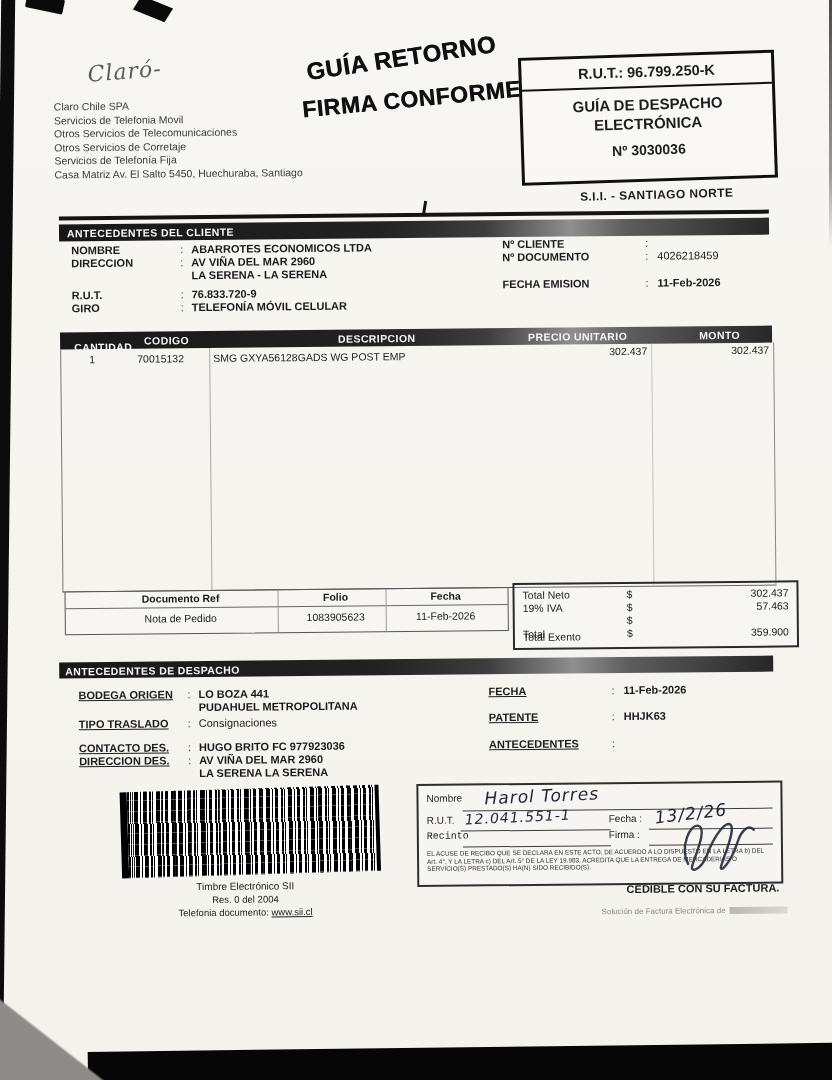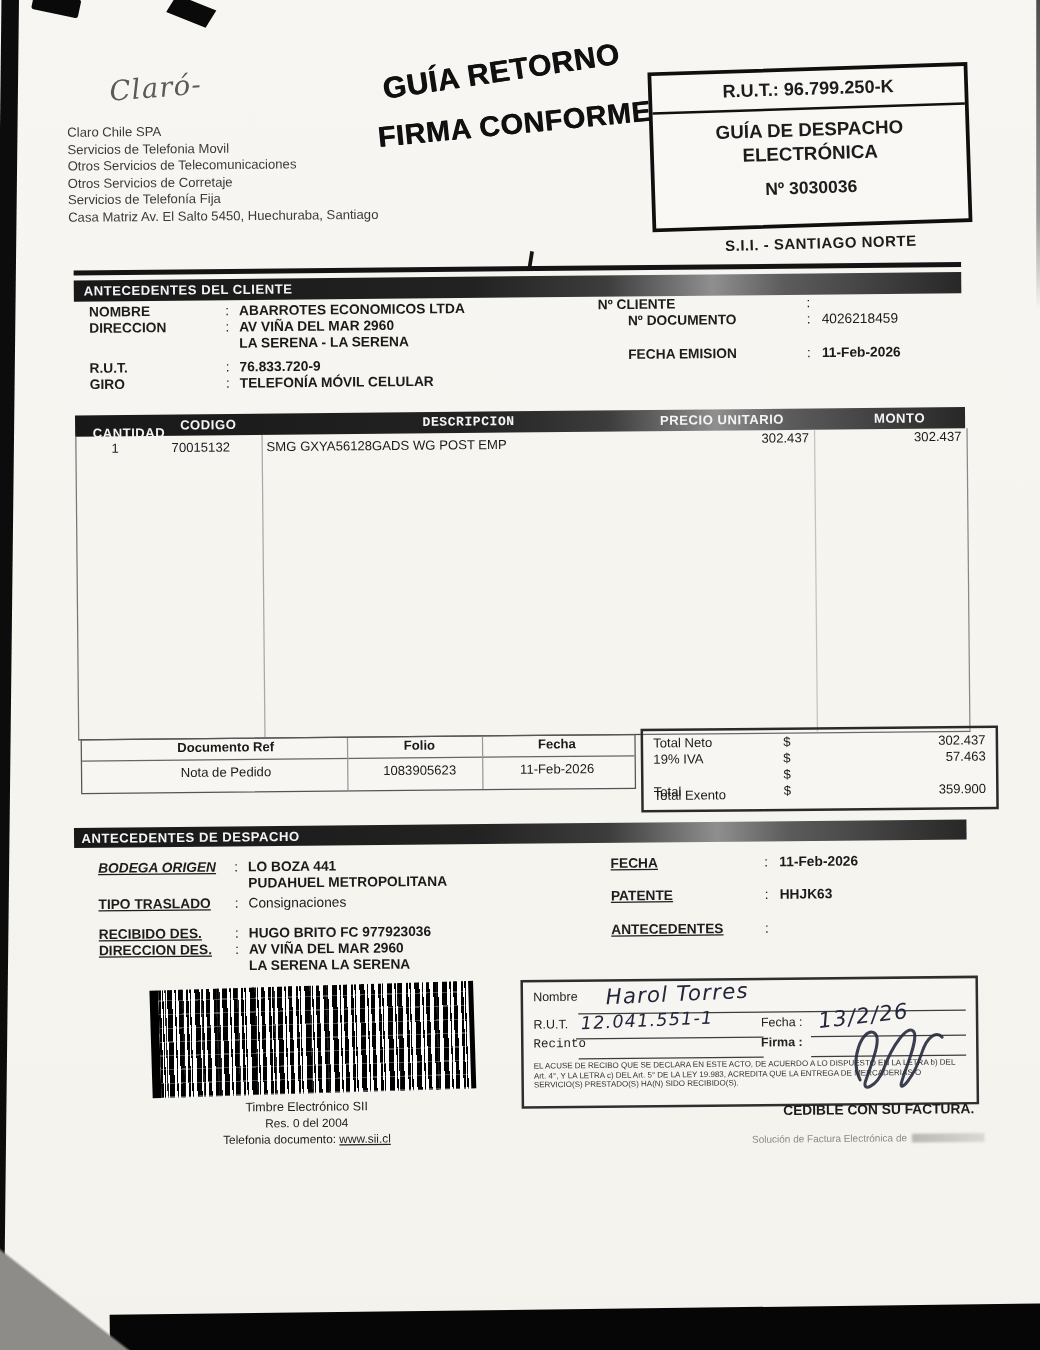--- a/index.html
+++ b/index.html
@@ -81,36 +81,36 @@
     <div class="a val b" style="left:194px;top:267px;">LA SERENA -  LA SERENA</div>
 
     <div class="a lbl" style="left:74px;top:286px;">R.U.T.</div>
     <div class="a val" style="left:183px;top:286px;">:</div>
     <div class="a val b" style="left:194px;top:286px;">76.833.720-9</div>
 
     <div class="a lbl" style="left:74px;top:299px;">GIRO</div>
     <div class="a val" style="left:183px;top:299px;">:</div>
     <div class="a val b" style="left:194px;top:299px;">TELEFONÍA MÓVIL CELULAR</div>
 
-    <div class="a lbl" style="left:481px;top:239px;">Nº CLIENTE</div>
+    <div class="a lbl" style="left:505px;top:239px;">Nº CLIENTE</div>
     <div class="a val" style="left:648px;top:239px;">:</div>
     <div class="a val" style="left:660px;top:239px;"></div>
 
     <div class="a lbl" style="left:505px;top:252px;">Nº DOCUMENTO</div>
     <div class="a val" style="left:648px;top:252px;">:</div>
     <div class="a val" style="left:660px;top:252px;">4026218459</div>
 
     <div class="a lbl" style="left:505px;top:279px;">FECHA EMISION</div>
     <div class="a val" style="left:648px;top:279px;">:</div>
     <div class="a val b" style="left:660px;top:279px;">11-Feb-2026</div>
 
     <div class="a bar" style="left:62px;top:329px;width:712px;height:17px;">
       <span class="a" style="left:14px;top:9px;">CANTIDAD</span>
       <span class="a" style="left:84px;top:3px;">CODIGO</span>
-      <span class="a" style="left:278px;top:3px;font-family:Liberation Mono, monospace;">DESCRIPCION</span>
+      <span class="a" style="left:278px;top:3px;">DESCRIPCION</span>
       <span class="a" style="left:468px;top:3px;">PRECIO UNITARIO</span>
       <span class="a" style="right:32px;top:3px;">MONTO</span>
     </div>
     <div class="a" style="left:62px;top:346px;width:712px;height:242px;border-left:1px solid #777;border-right:1px solid #888;border-bottom:1.5px solid #444;">
       <div class="a vline" style="left:148px;top:0;height:100%;"></div>
       <div class="a vline" style="left:590px;top:0;height:100%;background:#c2c2c2;"></div>
       <div class="a cell" style="left:28px;top:4px;">1</div>
       <div class="a cell" style="left:76px;top:4px;">70015132</div>
       <div class="a cell" style="left:152px;top:4px;">SMG GXYA56128GADS WG POST EMP</div>
       <div class="a cell" style="left:420px;top:1px;width:166px;text-align:right;">302.437</div>
@@ -150,30 +150,30 @@
         <span class="a cell" style="left:8px;top:43px;">Total</span>
         <span class="a cell" style="left:112px;top:43px;">$</span>
         <span class="a cell" style="left:150px;top:43px;width:124px;text-align:right;">359.900</span>
       </div>
     </div>
 
     <div class="a bar" style="left:58px;top:659px;width:714px;height:16px;">
       <span class="a" style="left:6px;top:2.5px;">ANTECEDENTES DE DESPACHO</span>
     </div>
 
-    <div class="a lbl lbl-u" style="left:77px;top:686px;font-style:italic;">BODEGA ORIGEN</div>
+    <div class="a lbl lbl-u" style="left:77px;top:686px;">BODEGA ORIGEN</div>
     <div class="a val" style="left:186px;top:686px;">:</div>
     <div class="a val b" style="left:197px;top:686px;">LO BOZA 441</div>
     <div class="a val b" style="left:197px;top:699px;">PUDAHUEL  METROPOLITANA</div>
 
     <div class="a lbl lbl-u" style="left:77px;top:715px;">TIPO TRASLADO</div>
     <div class="a val" style="left:186px;top:715px;">:</div>
     <div class="a val" style="left:197px;top:715px;">Consignaciones</div>
 
-    <div class="a lbl lbl-u" style="left:77px;top:739px;">RECIBIDO DES.</div>
+    <div class="a lbl lbl-u" style="left:77px;top:739px;">CONTACTO DES.</div>
     <div class="a val" style="left:186px;top:739px;">:</div>
     <div class="a val b" style="left:197px;top:739px;">HUGO BRITO FC 977923036</div>
 
     <div class="a lbl lbl-u" style="left:77px;top:752px;">DIRECCION DES.</div>
     <div class="a val" style="left:186px;top:752px;">:</div>
     <div class="a val b" style="left:197px;top:752px;">AV VIÑA DEL MAR 2960</div>
     <div class="a val b" style="left:197px;top:765px;">LA SERENA  LA SERENA</div>
 
     <div class="a lbl lbl-u" style="left:487px;top:686px;">FECHA</div>
     <div class="a val" style="left:610px;top:686px;">:</div>
@@ -201,21 +201,21 @@
       <div class="a hand" style="left:46px;top:24px;font-size:14px;transform:rotate(-2deg);">12.041.551-1</div>
       <div class="a hline" style="left:42px;top:45px;width:150px;"></div>
 
       <div class="a flbl" style="left:190px;top:29px;">Fecha :</div>
       <div class="a hand" style="left:236px;top:20px;font-size:17px;transform:rotate(-6deg);">13/2/26</div>
       <div class="a hline" style="left:230px;top:45px;width:124px;"></div>
 
       <div class="a flbl" style="left:8px;top:45px;font-family:Liberation Mono, monospace;">Recinto</div>
       <div class="a hline" style="left:44px;top:61px;width:148px;"></div>
 
-      <div class="a flbl" style="left:190px;top:45px;font-weight:bold;">Firma :</div>
+      <div class="a flbl" style="left:190px;top:45px;">Firma :</div>
       <div class="a hline" style="left:230px;top:61px;width:124px;"></div>
 
       <div class="a tiny" style="left:8px;top:64px;width:346px;">EL ACUSE DE RECIBO QUE SE DECLARA EN ESTE ACTO, DE ACUERDO A LO DISPUESTO EN LA LETRA b) DEL Art. 4°, Y LA LETRA c) DEL Art. 5° DE LA LEY 19.983, ACREDITA QUE LA ENTREGA DE MERCADERIAS O SERVICIO(S) PRESTADO(S) HA(N) SIDO RECIBIDO(S).</div>
     </div>
 
     <svg class="a" style="left:668px;top:804px;transform:rotate(-8deg);" width="95" height="78" viewBox="0 0 95 78">
       <path d="M14 58 C8 40 22 18 30 22 C38 26 24 48 18 60 C14 68 26 66 34 52 C44 34 58 20 62 26 C66 32 50 56 46 66 C44 72 56 64 66 44 C72 32 80 28 84 34" fill="none" stroke="#262a3c" stroke-width="2.4" stroke-linecap="round" opacity="0.9"></path>
     </svg>
 
     <div class="a" style="left:560px;top:885px;width:216px;text-align:right;font-weight:bold;font-size:11px;">CEDIBLE CON SU FACTURA.</div>

